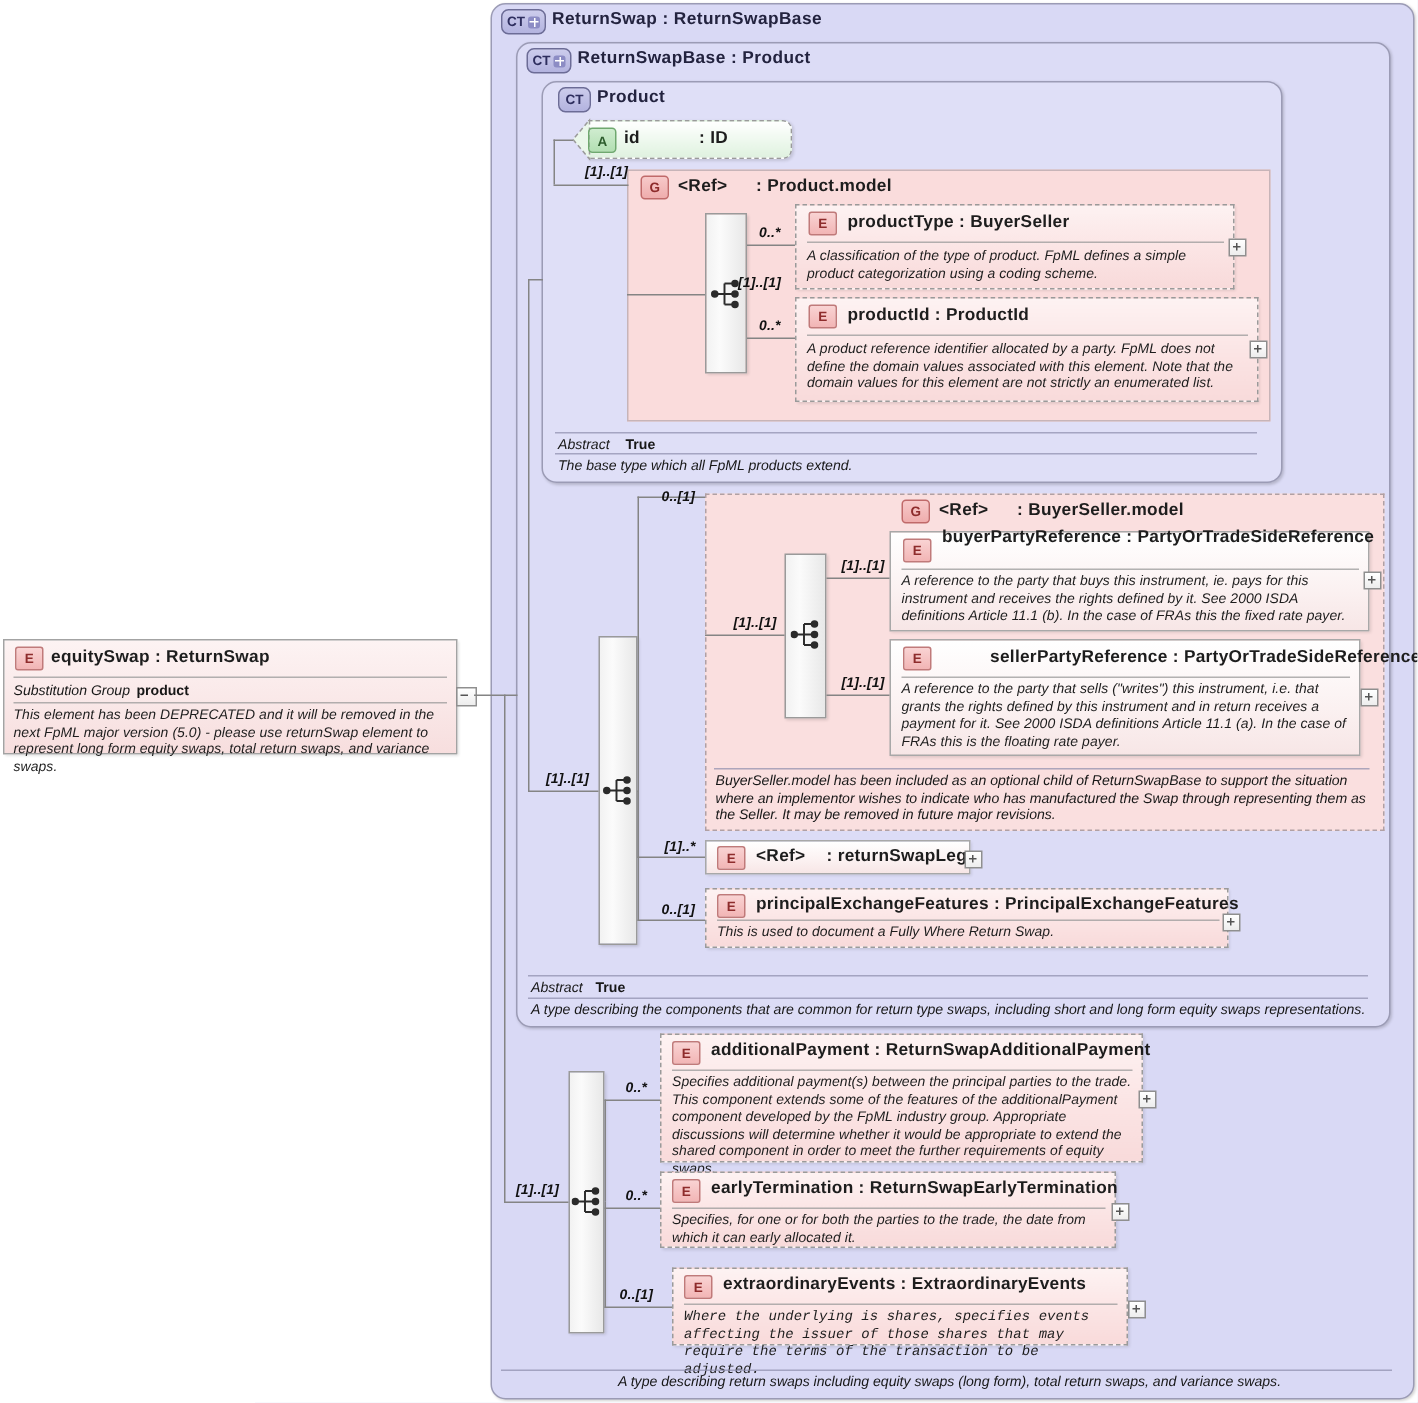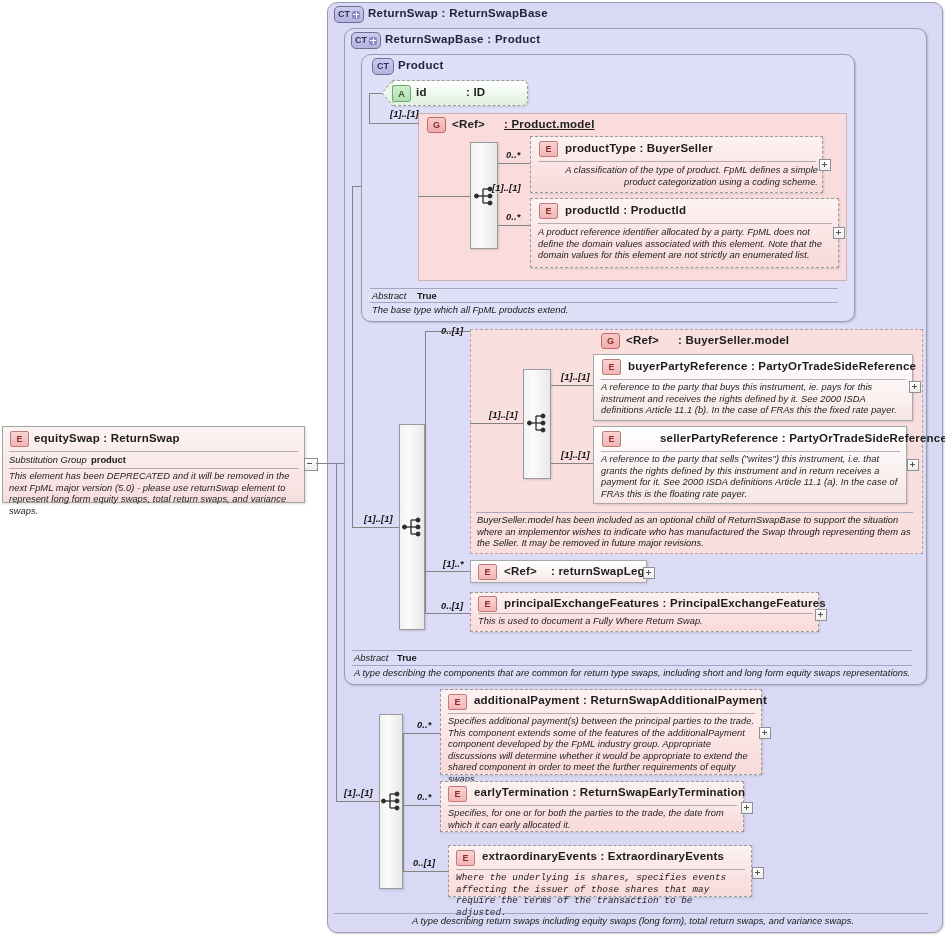--- a/index.html
+++ b/index.html
@@ -208,21 +208,21 @@
   <div class="el-head" style="left:466px;top:86px;">: ID</div>
 
   <div class="ln v" style="left:369px;top:93px;height:30px;"></div>
   <div class="ln h" style="left:369px;top:93px;width:13px;"></div>
 
   <div class="abs grp-solid" style="left:418px;top:113px;width:429px;height:168px;"></div>
   <div class="g-badge" style="left:427px;top:117px;width:17px;height:14px;">
     <span>G</span>
   </div>
   <div class="el-head" style="left:452px;top:118px;">&lt;Ref&gt;</div>
-  <div class="el-head" style="left:504px;top:118px;text-decoration:underline;">: Product.model</div>
+  <div class="el-head" style="left:504px;top:118px;">: Product.model</div>
   <div class="mult" style="left:390px;top:109px;">[1]..[1]</div>
   <div class="ln h" style="left:369px;top:123px;width:50px;"></div>
 
   <div class="abs seq" style="left:470px;top:142px;width:28px;height:107px;"></div>
   <svg class="seq-ico" style="left:474px;top:186px;width:22px;height:20px;">
     <g stroke="#2b2b2b" stroke-width="1" fill="#2b2b2b">
       <circle cx="2.5" cy="10" r="2"></circle>
       <line x1="4.5" y1="10" x2="9" y2="10" stroke-width="1.3"></line>
       <line x1="9" y1="3" x2="9" y2="17" stroke-width="1.3"></line>
       <line x1="9" y1="3" x2="14" y2="3" stroke-width="1.3"></line>
@@ -235,21 +235,21 @@
   </svg>
   <div class="ln h" style="left:418px;top:196px;width:52px;"></div>
   <div class="mult" style="left:492px;top:183px;">[1]..[1]</div>
 
   <div class="abs el-box" style="left:530px;top:136px;width:293px;height:57px;"></div>
   <div class="e-badge" style="left:539px;top:141px;width:17px;height:14px;">
     <span>E</span>
   </div>
   <div class="el-head" style="left:565px;top:142px;">productType : BuyerSeller</div>
   <div class="el-rule" style="left:538px;top:161px;width:278px;"></div>
-  <div class="el-doc" style="left:538px;top:165px;width:280px;text-align:right;">A classification of the type of product. FpML defines a simple product categorization using a coding scheme.</div>
+  <div class="el-doc" style="left:538px;top:165px;width:280px;">A classification of the type of product. FpML defines a simple product categorization using a coding scheme.</div>
   <div class="mult" style="left:506px;top:150px;">0..*</div>
   <div class="ln h" style="left:498px;top:163px;width:32px;"></div>
   <div class="expander plus" style="left:819px;top:159px;width:10px;height:10px;"></div>
 
   <div class="abs el-box" style="left:530px;top:198px;width:309px;height:70px;"></div>
   <div class="e-badge" style="left:539px;top:203px;width:17px;height:14px;">
     <span>E</span>
   </div>
   <div class="el-head" style="left:565px;top:204px;">productId : ProductId</div>
   <div class="el-rule" style="left:538px;top:223px;width:294px;"></div>
@@ -309,21 +309,21 @@
       <circle cx="16" cy="17" r="2"></circle>
     </g>
   </svg>
   <div class="ln h" style="left:470px;top:423px;width:53px;"></div>
   <div class="mult" style="left:489px;top:410px;">[1]..[1]</div>
 
   <div class="abs el-box solid" style="left:593px;top:354px;width:320px;height:67px;"></div>
   <div class="e-badge" style="left:602px;top:359px;width:17px;height:14px;">
     <span>E</span>
   </div>
-  <div class="el-head" style="left:628px;top:360px;text-align:center;">buyerPartyReference : PartyOrTradeSideReference</div>
+  <div class="el-head" style="left:628px;top:352px;text-align:center;">buyerPartyReference : PartyOrTradeSideReference</div>
   <div class="el-rule" style="left:601px;top:379px;width:305px;"></div>
   <div class="el-doc" style="left:601px;top:382px;width:308px;">A reference to the party that buys this instrument, ie. pays for this instrument and receives the rights defined by it. See 2000 ISDA definitions Article 11.1 (b). In the case of FRAs this the fixed rate payer.</div>
   <div class="mult" style="left:561px;top:372px;">[1]..[1]</div>
   <div class="ln h" style="left:551px;top:385px;width:42px;"></div>
   <div class="expander plus" style="left:909px;top:381px;width:10px;height:10px;"></div>
 
   <div class="abs el-box solid" style="left:593px;top:426px;width:314px;height:78px;"></div>
   <div class="e-badge" style="left:602px;top:431px;width:17px;height:14px;">
     <span>E</span>
   </div>

